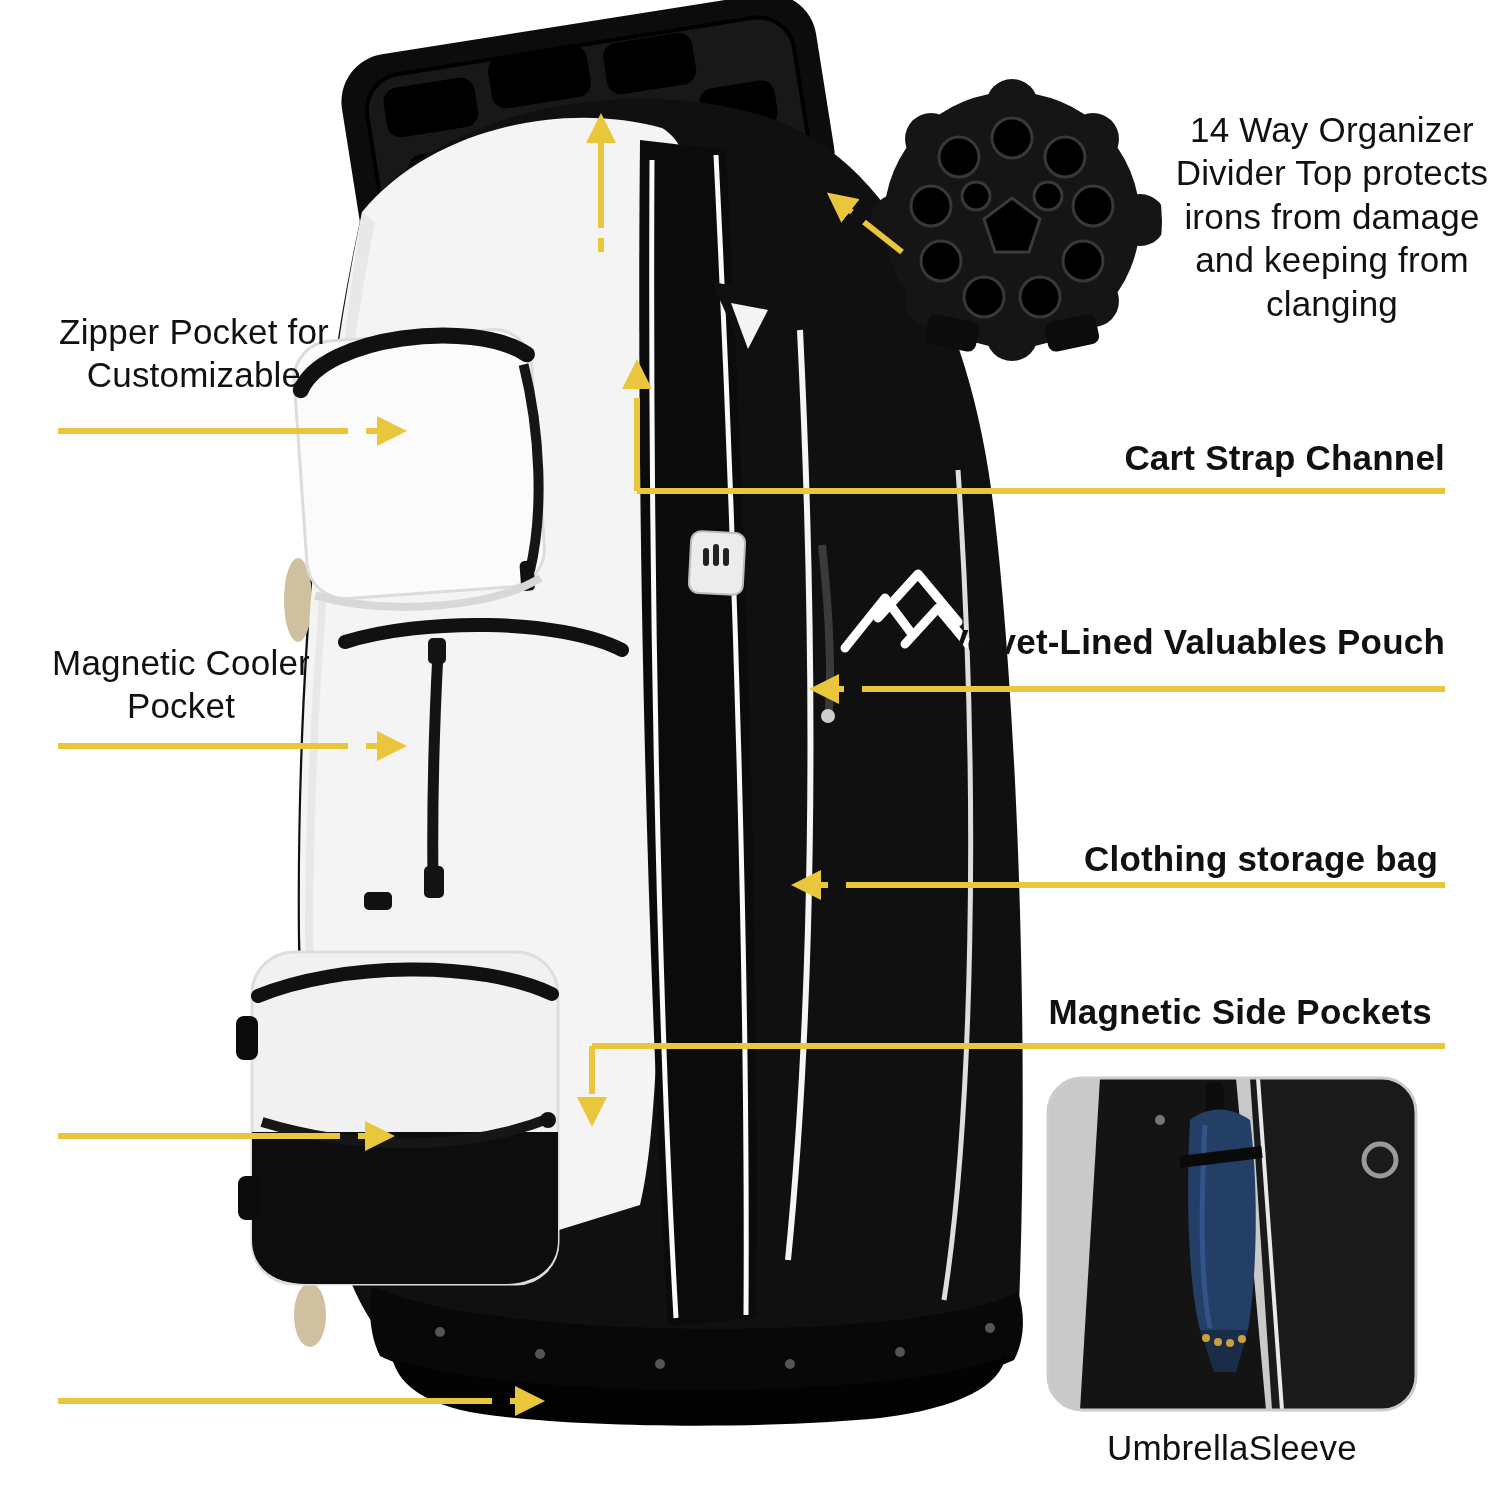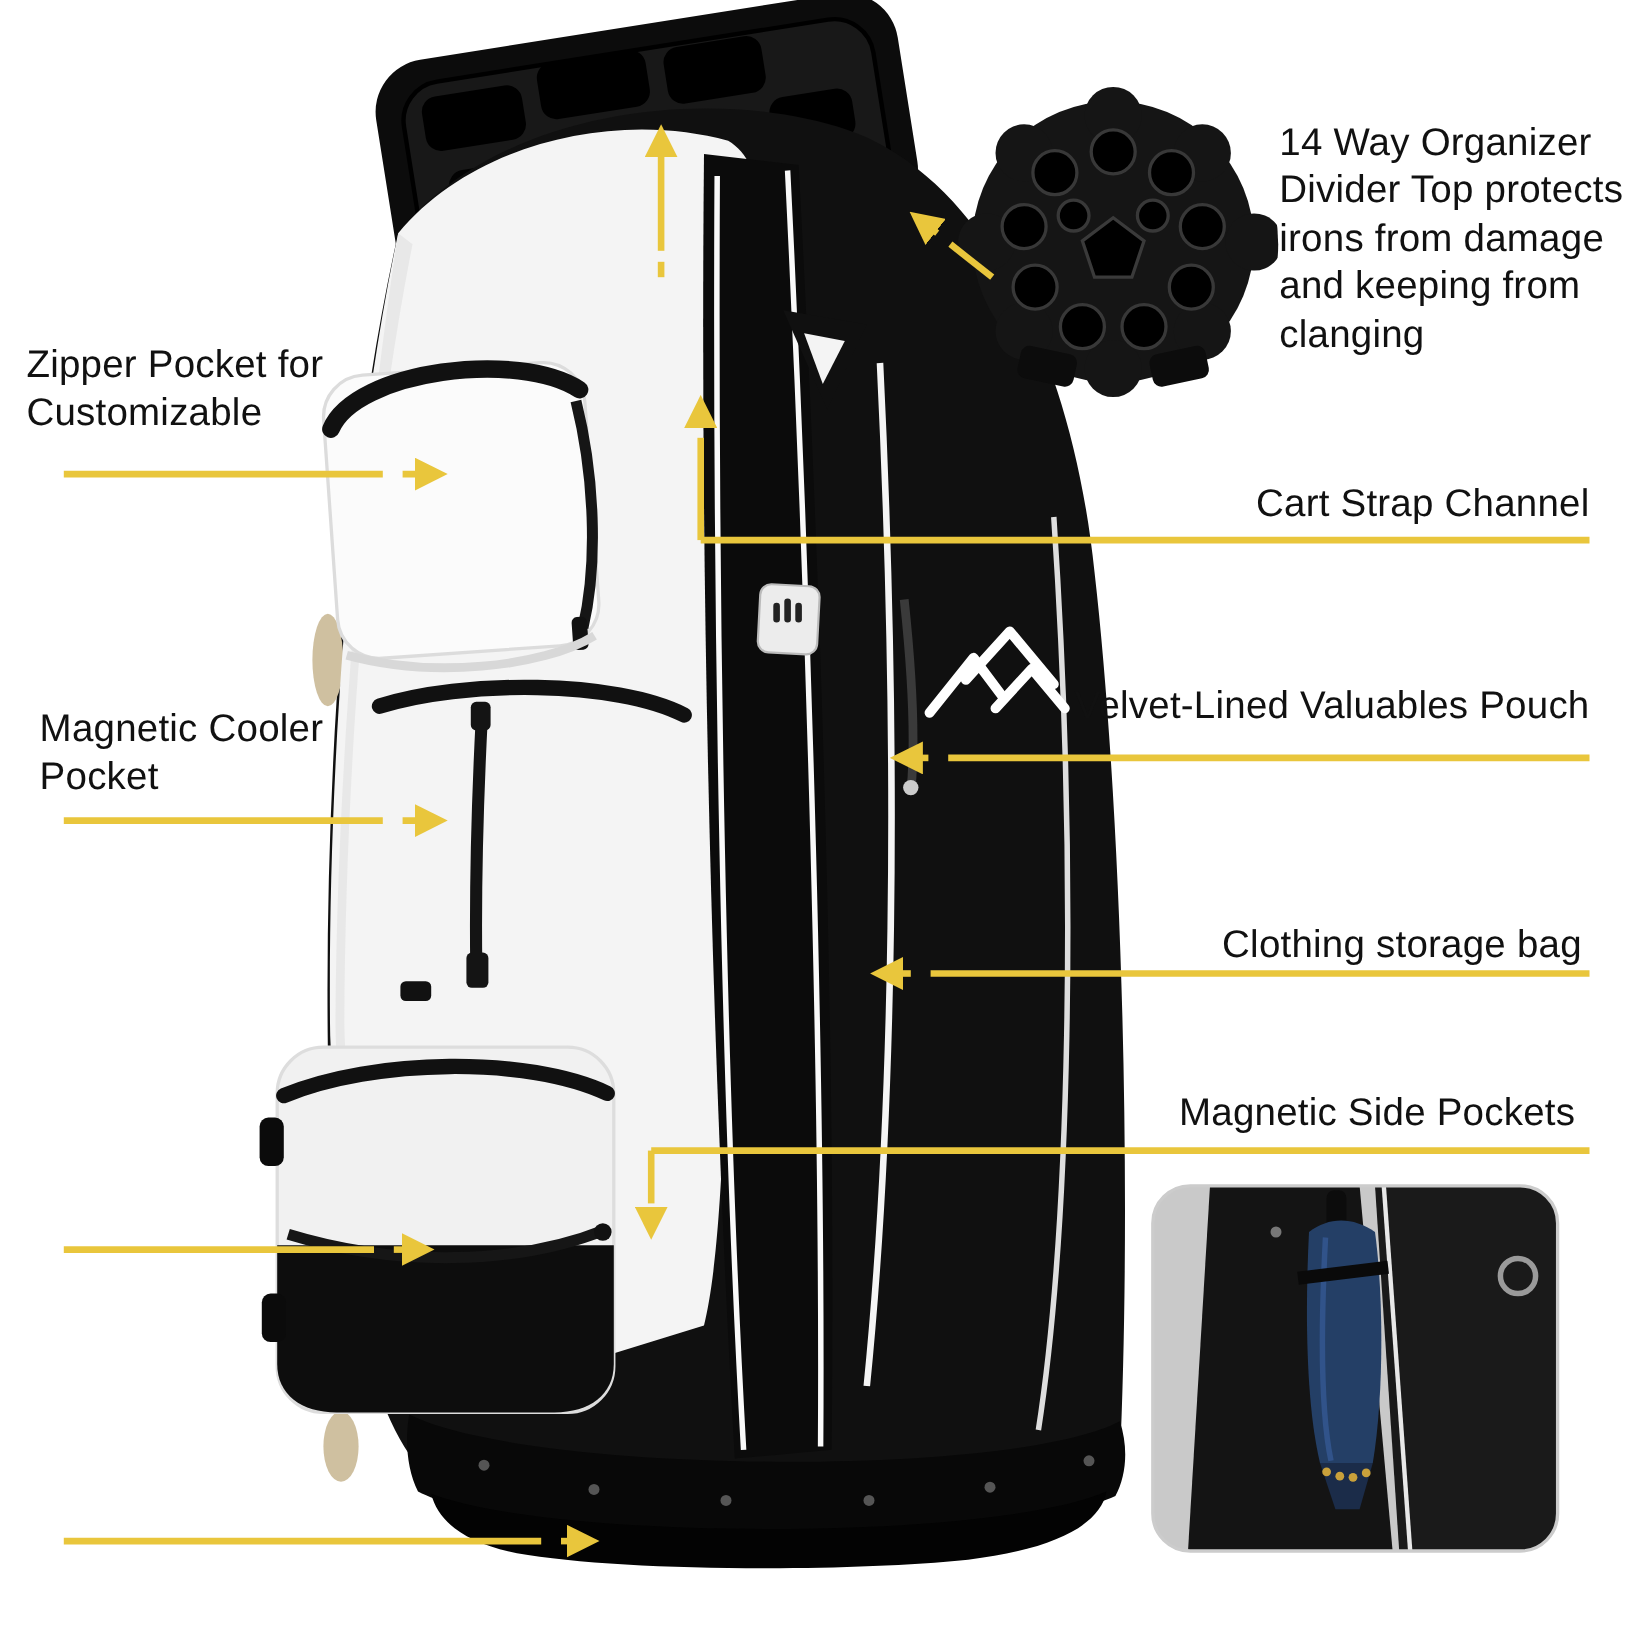--- a/index.html
+++ b/index.html
@@ -7,23 +7,23 @@
     --bag-black:#101010; --bag-white:#f4f4f4; --navy:#243f66;
   }
   html,body{margin:0;padding:0;background:var(--bg);}
   .canvas{
     position:relative;width:1500px;height:1500px;background:var(--bg);
     font-family:"Liberation Sans","DejaVu Sans",sans-serif;overflow:hidden;
   }
   .art{position:absolute;left:0;top:0;}
   .label{
     position:absolute;color:var(--text);font-size:35px;line-height:1.24;
-    font-weight:400;letter-spacing:0.2px;
+    font-weight:400;letter-spacing:0.2px;text-align:center;
   }
-  .label.right{text-align:left;}
+  .label.right{text-align:left;font-weight:bold;}
   
   .al{stroke:var(--accent);stroke-width:6;fill:none;}
   .accent-fill{fill:var(--accent);}
   .c-bagblack{fill:var(--bag-black);}
   .c-bagwhite{fill:var(--bag-white);}
   .c-navy{fill:var(--navy);}
 </style>
 </head>
 <body>
 
@@ -258,14 +258,15 @@
   <div class="label" style="left:36px;top:641px;width:290px">Magnetic Cooler Pocket</div>
 
   <div class="label right" style="right:55px;top:620px;">Velvet-Lined Valuables Pouch</div>
 
   <div class="label right" style="right:62px;top:837px;margin-left:29px;">Clothing storage bag</div>
 
 
   <div class="label right" style="right:68px;top:990px;">Magnetic Side Pockets</div>
 
 
+  <div class="label" style="left:1107px;top:1426px;">UmbrellaSleeve</div>
 
 </div>
 
 </body></html>

